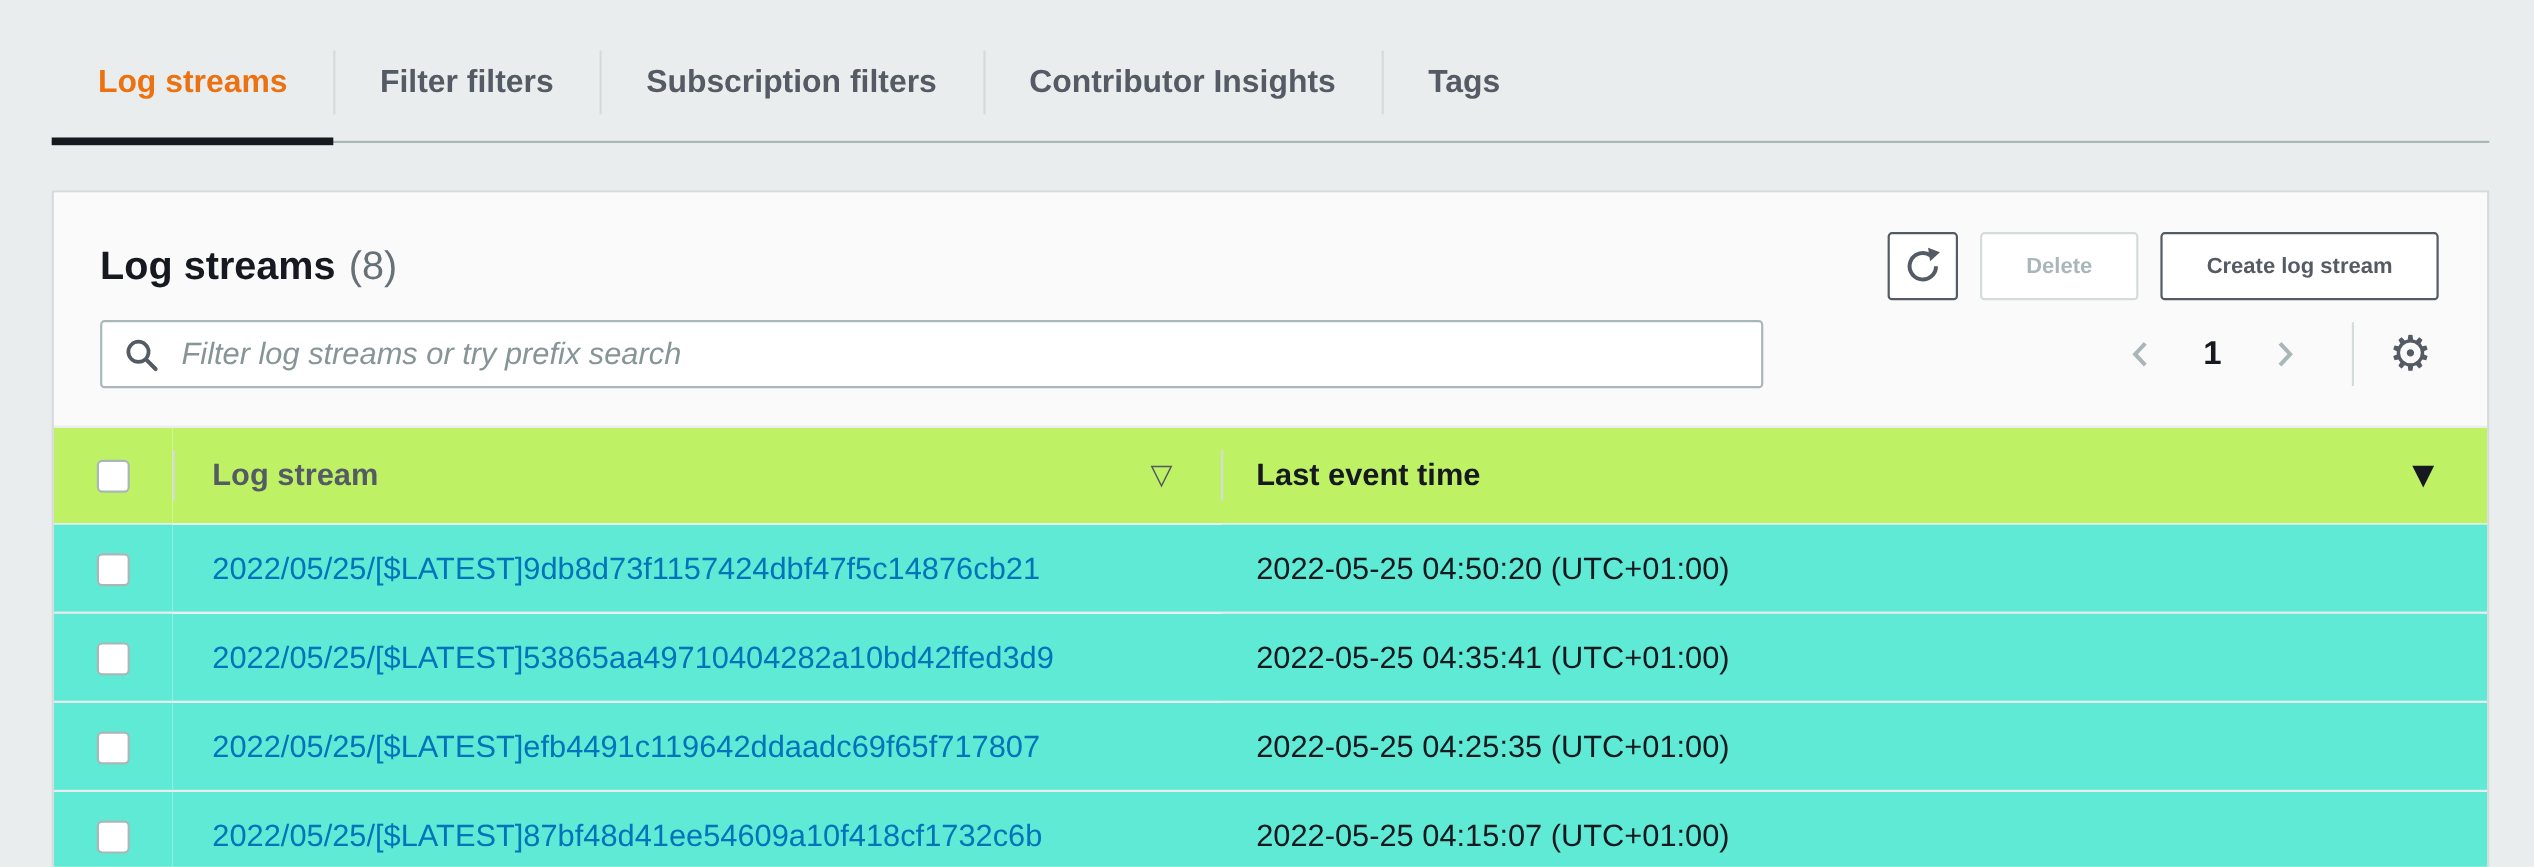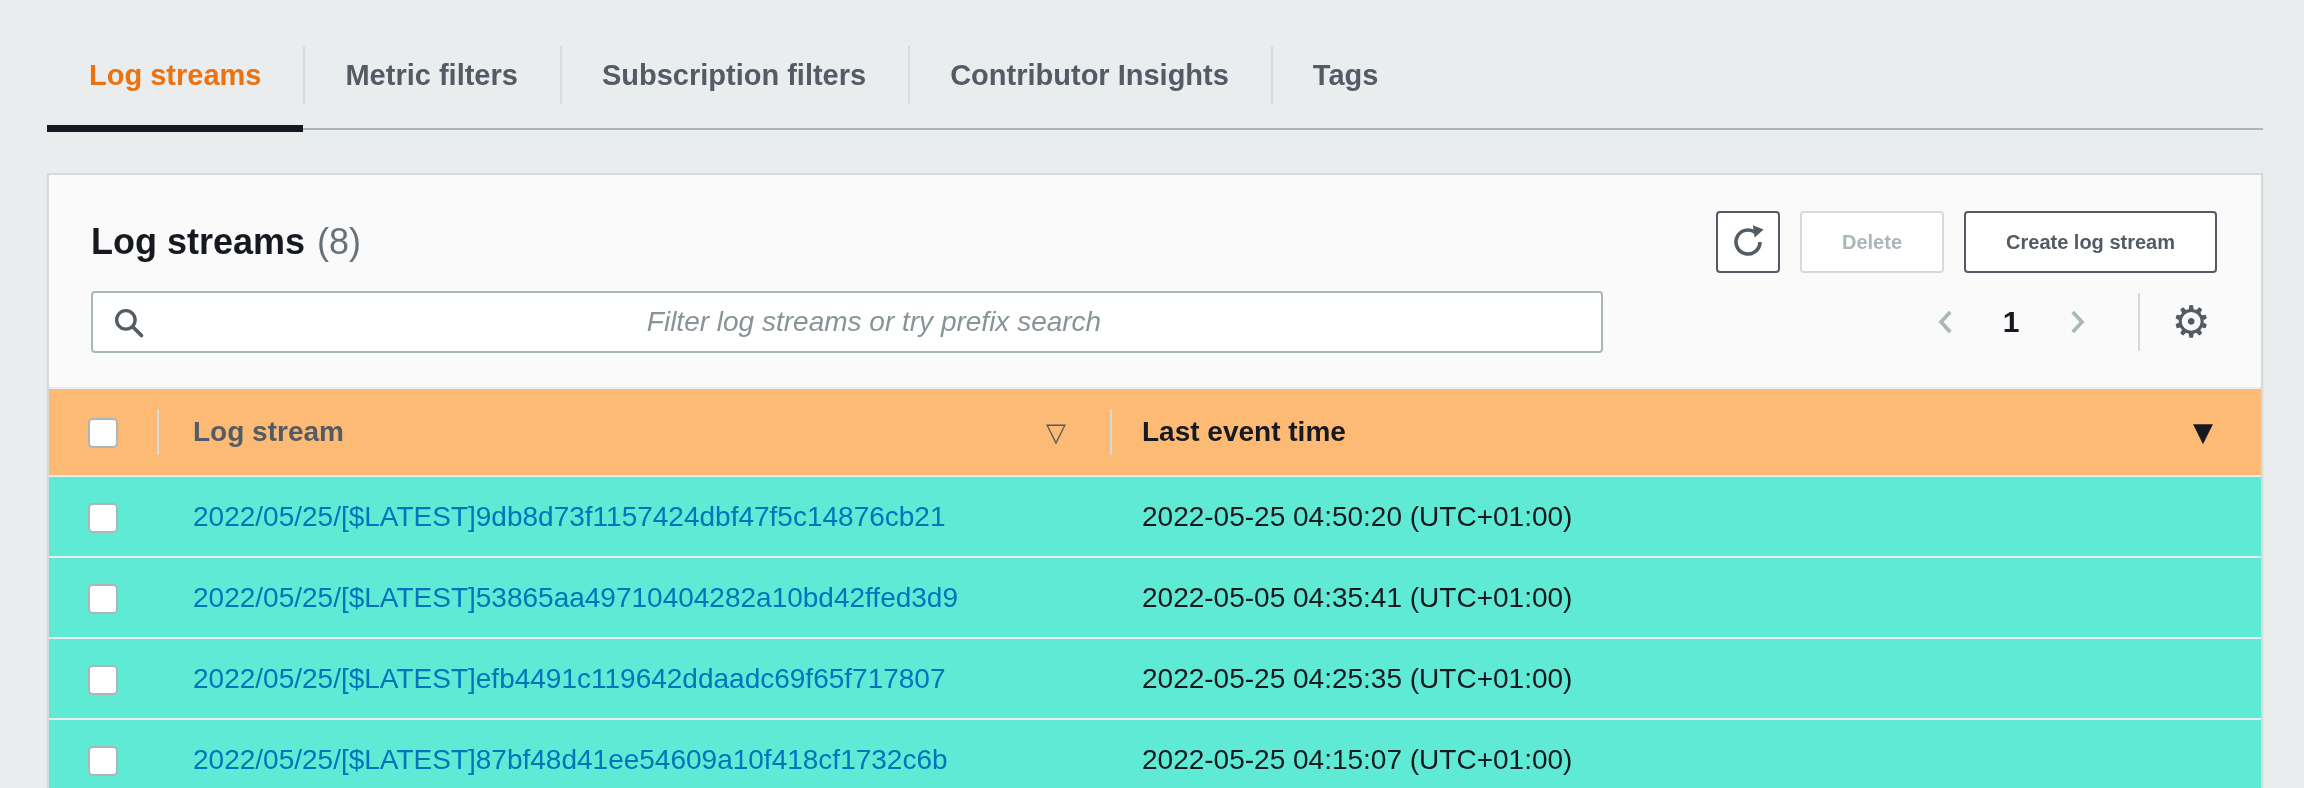--- a/index.html
+++ b/index.html
@@ -101,21 +101,20 @@
   .filter-box input {
     border: none;
     outline: none;
     flex: 1;
     height: 100%;
     font-size: 28px;
     font-family: "Liberation Sans", sans-serif;
     color: #b91c1c;
     background: transparent;
     margin-left: 20px;
-    text-align: center;
   }
   .filter-box input::placeholder { color: #879596; font-style: italic; }
 
   .pagination { margin-left: auto; display: flex; align-items: center; }
   .page-btn {
     background: none; border: none; cursor: pointer;
     display: flex; align-items: center; justify-content: center;
     padding: 10px 14px;
   }
   .page-number { font-weight: 700; font-size: 30px; color: #16191f; margin: 0 26px; }
@@ -132,21 +131,21 @@
   col.c-check { width: 108px; }
   col.c-stream { width: 953px; }
   thead th {
     position: relative;
     height: 88px;
     text-align: left;
     vertical-align: middle;
     font-size: 28px;
     border-top: 2px solid #eaeded;
     border-bottom: 2px solid #eaeded;
-    background: #fdba74;
+    background: #bef264;
   }
   thead th.col-stream::before, thead th.col-time::before {
     content: "";
     position: absolute;
     left: 0; top: 50%;
     transform: translateY(-50%);
     width: 2px; height: 46px;
     background: #d5dbdb;
   }
   .th-inner { display: flex; align-items: center; }
@@ -185,21 +184,21 @@
   svg { display: block; }
 </style>
 </head>
 <body>
 
 <div class="tabbar">
   <div class="tab active">
       <span>Log streams</span>
     </div>
   <div class="tab">
-      <span>Metric filters</span>
+      <span>Filter filters</span>
     </div>
   <div class="tab">
       <span>Subscription filters</span>
     </div>
   <div class="tab">
       <span>Contributor Insights</span>
     </div>
   <div class="tab">
       <span>Tags</span>
     </div>
@@ -288,21 +287,21 @@
     </thead>
     <tbody>
       <tr>
         <td class="cell-check"><span class="checkbox"></span></td>
         <td class="cell-stream"><a class="stream-link">2022/05/25/[$LATEST]9db8d73f1157424dbf47f5c14876cb21</a></td>
         <td class="cell-time"><span class="time-text">2022-05-25 04:50:20 (UTC+01:00)</span></td>
       </tr>
       <tr>
         <td class="cell-check"><span class="checkbox"></span></td>
         <td class="cell-stream"><a class="stream-link">2022/05/25/[$LATEST]53865aa49710404282a10bd42ffed3d9</a></td>
-        <td class="cell-time"><span class="time-text">2022-05-05 04:35:41 (UTC+01:00)</span></td>
+        <td class="cell-time"><span class="time-text">2022-05-25 04:35:41 (UTC+01:00)</span></td>
       </tr>
       <tr>
         <td class="cell-check"><span class="checkbox"></span></td>
         <td class="cell-stream"><a class="stream-link">2022/05/25/[$LATEST]efb4491c119642ddaadc69f65f717807</a></td>
         <td class="cell-time"><span class="time-text">2022-05-25 04:25:35 (UTC+01:00)</span></td>
       </tr>
       <tr>
         <td class="cell-check"><span class="checkbox"></span></td>
         <td class="cell-stream"><a class="stream-link hovered">2022/05/25/[$LATEST]87bf48d41ee54609a10f418cf1732c6b</a></td>
         <td class="cell-time"><span class="time-text">2022-05-25 04:15:07 (UTC+01:00)</span></td>

